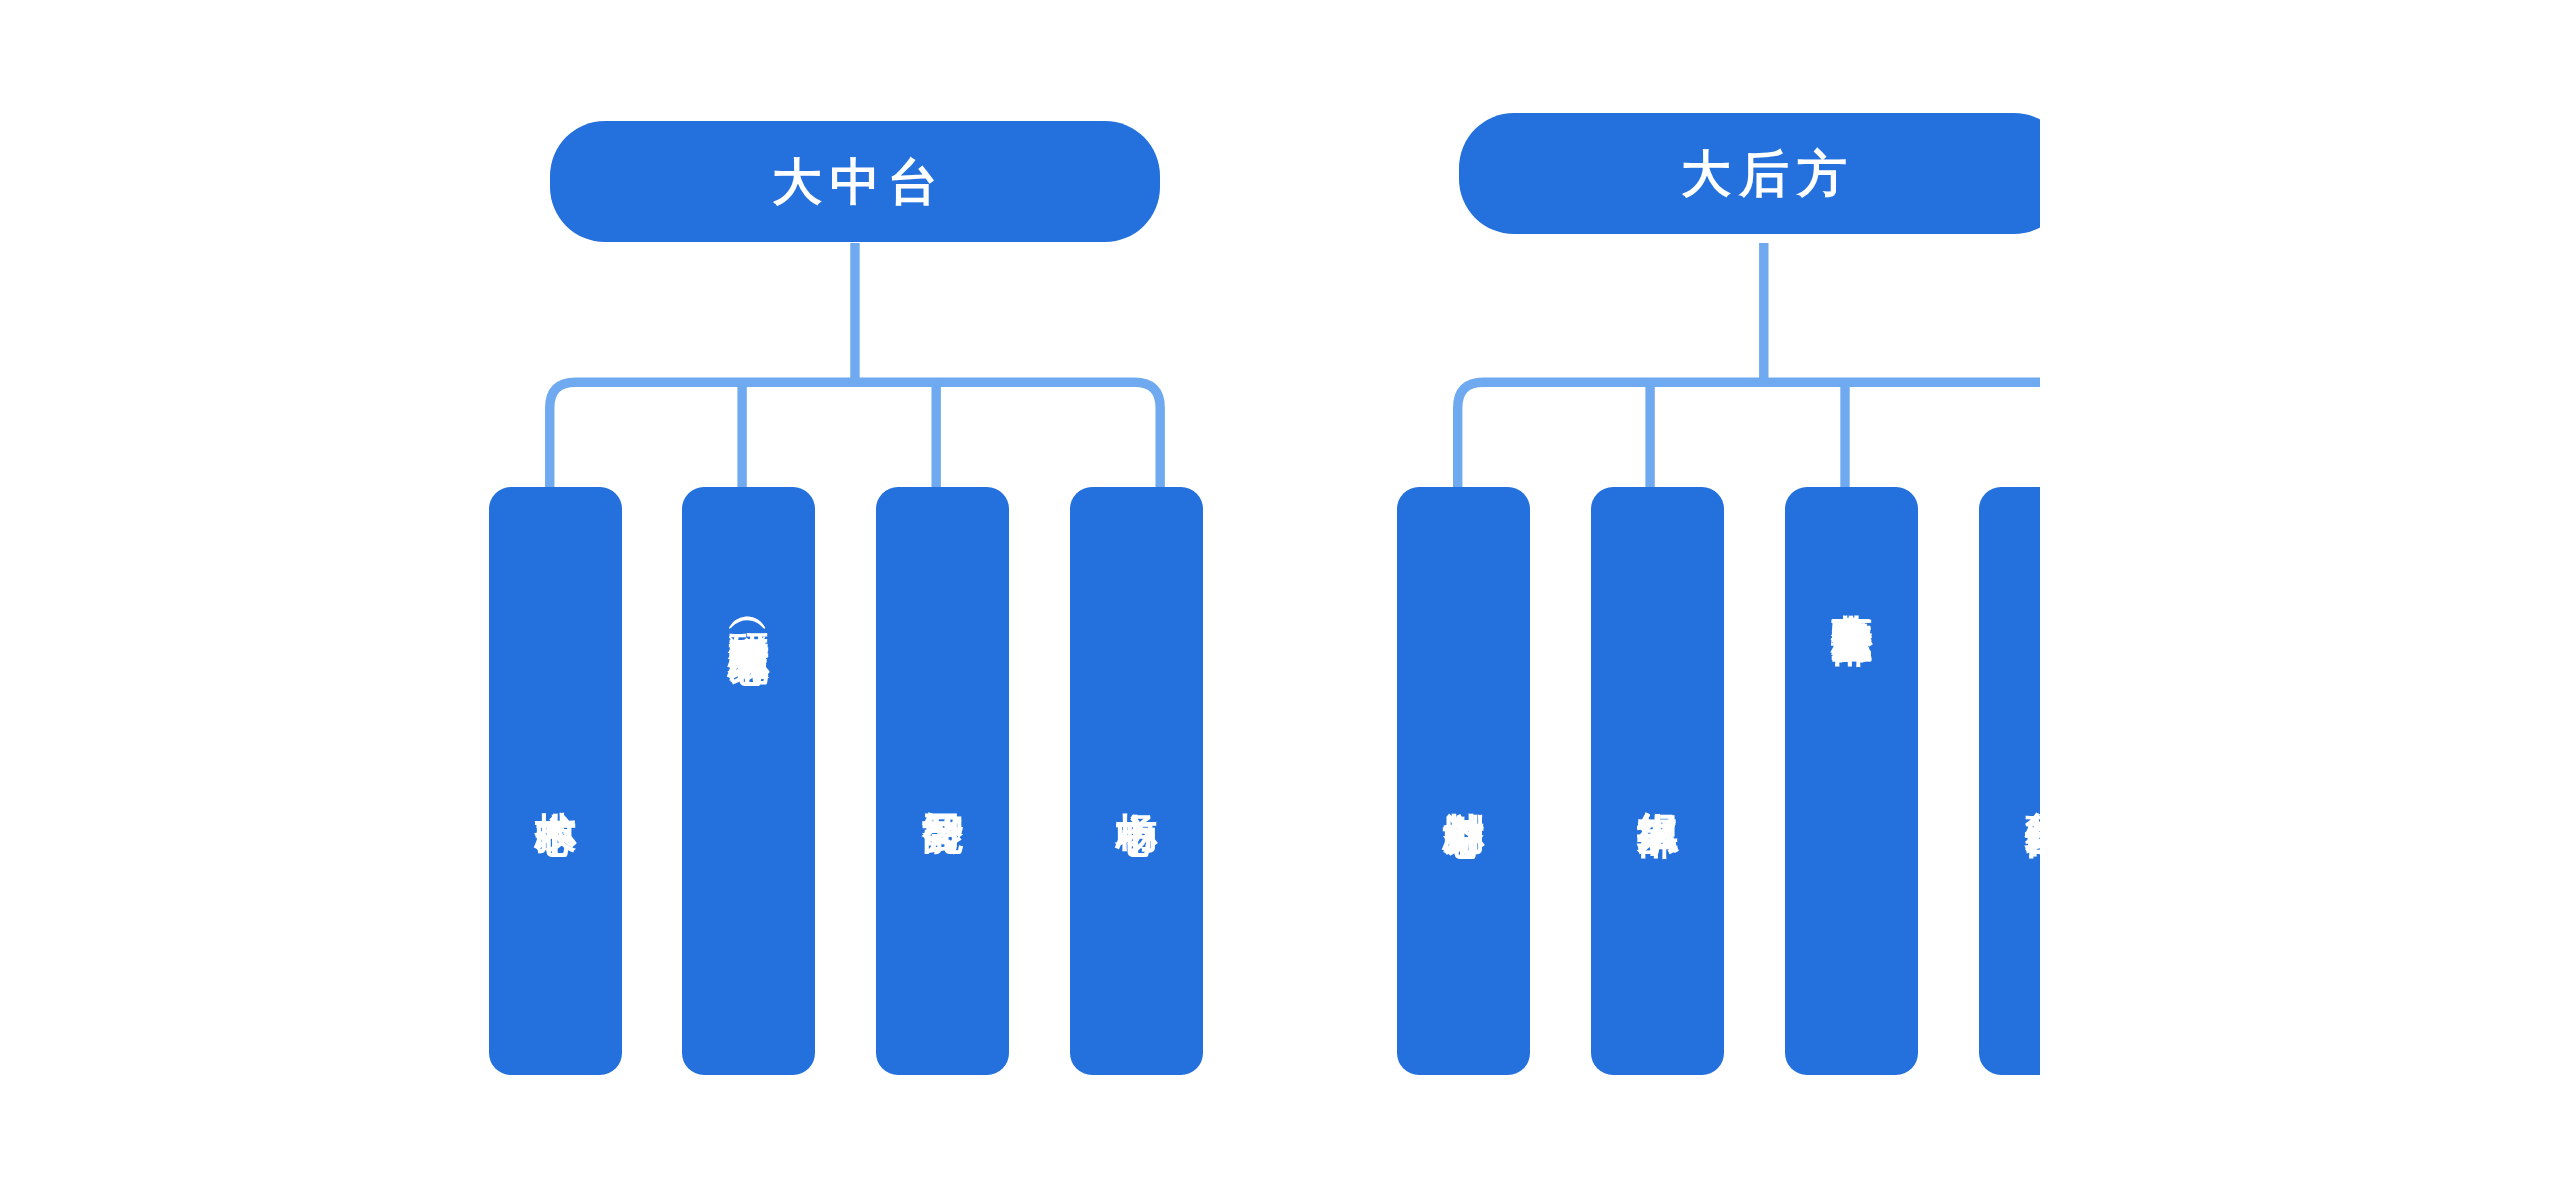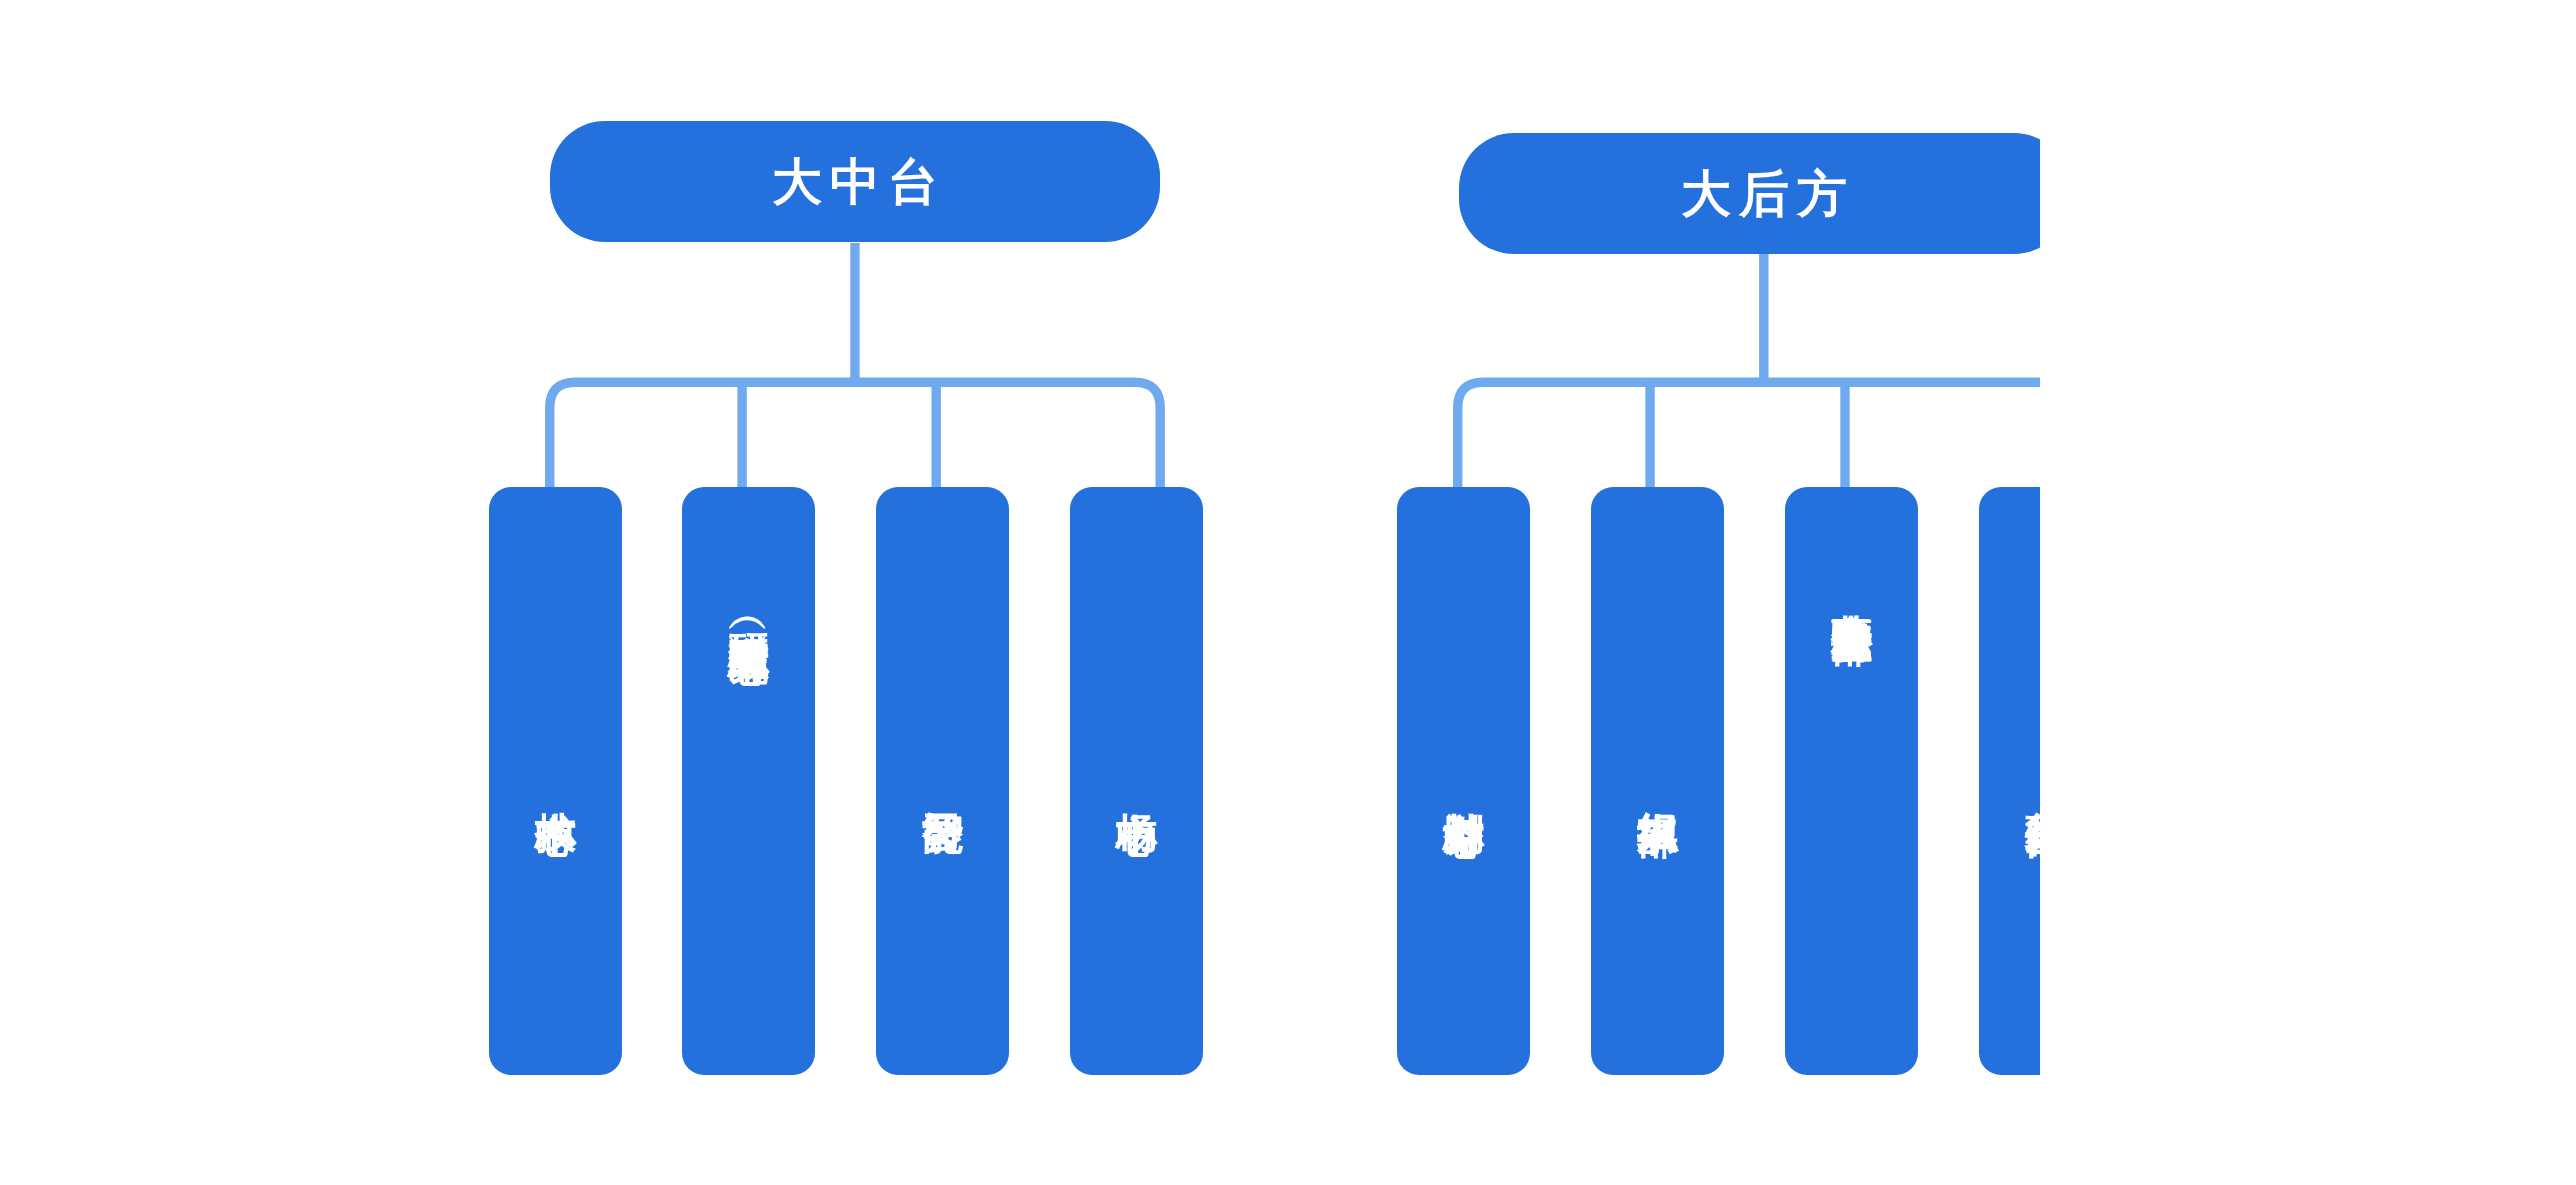--- a/index.html
+++ b/index.html
@@ -161,21 +161,21 @@
 
       <div class="org-node single" style="left:1070px; top:487px; width:133px; height:588px;">
         <span class="org-node-label">市场中心</span>
       </div>
 
     </div>
   </div>
 
   <div class="org-group">
 
-    <div class="group-header" style="left:1459px; top:133px; width:610px; height:121px;">
+    <div class="group-header" style="left:1459px; top:113px; width:610px; height:121px;">
       <span class="group-header-label">大后方</span>
     </div>
 
     <div class="node-row">
 
       <div class="org-node single" style="left:1397px; top:487px; width:133px; height:588px;">
         <span class="org-node-label">计划财务中心</span>
       </div>
 
       <div class="org-node single" style="left:1591px; top:487px; width:133px; height:588px;">

